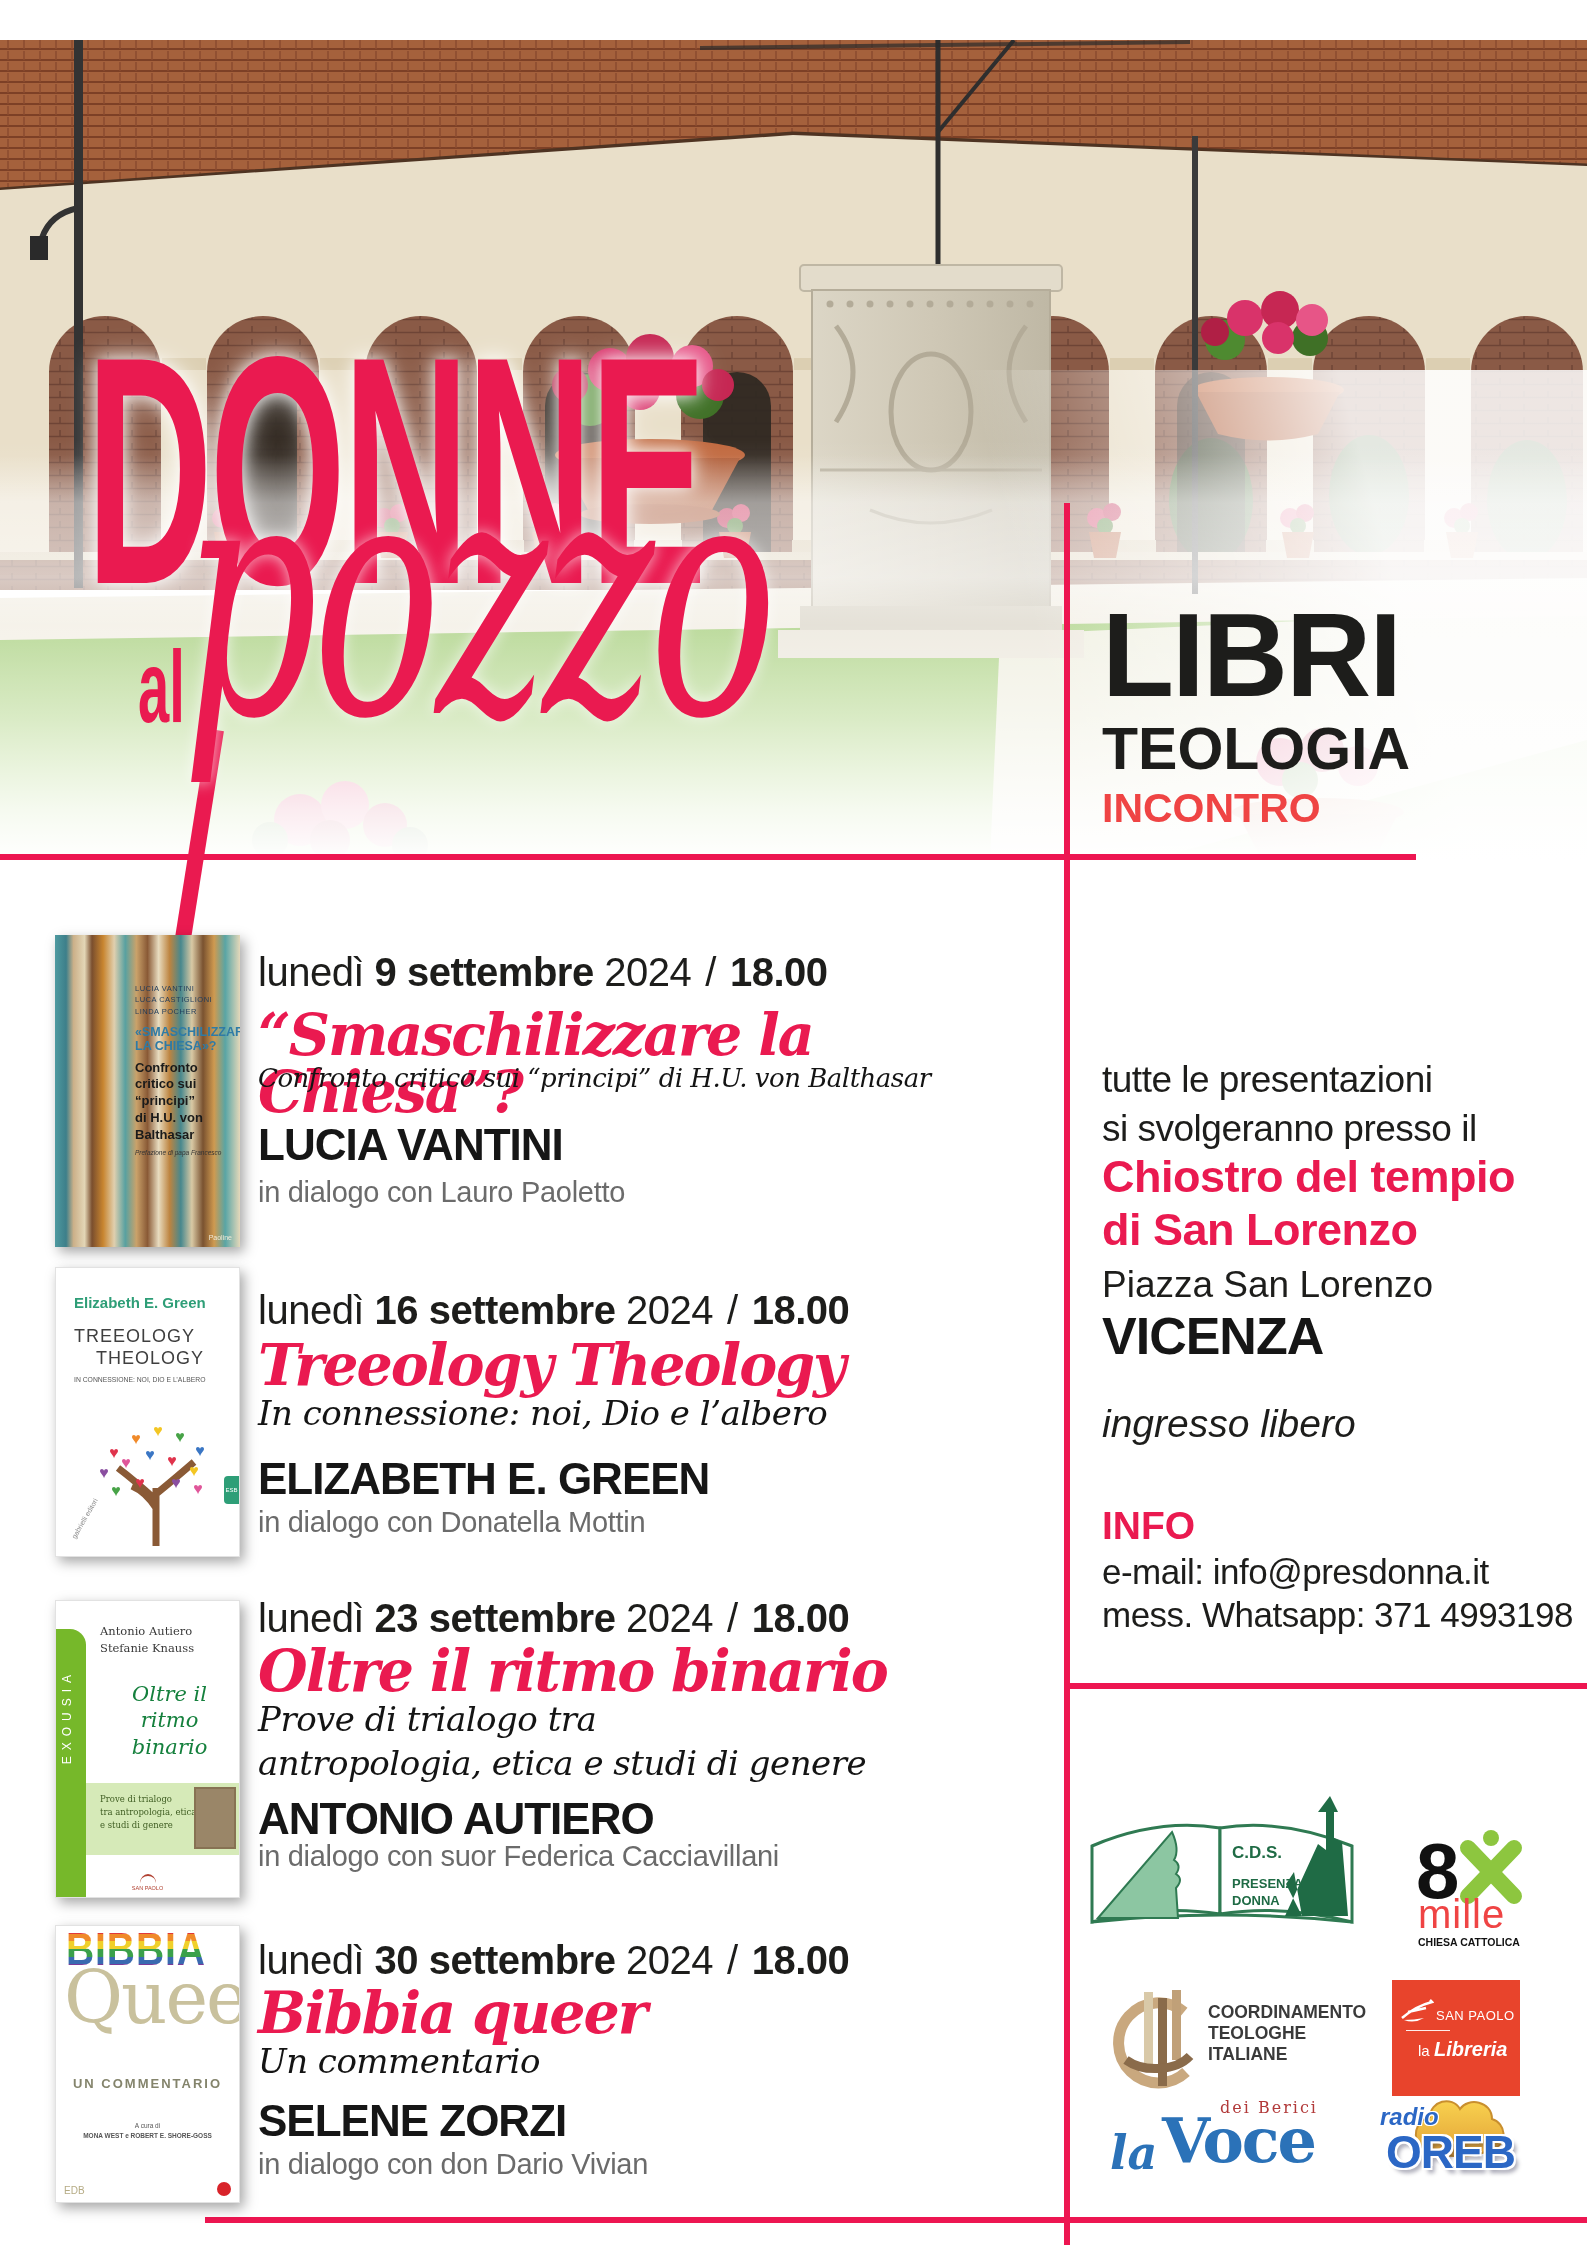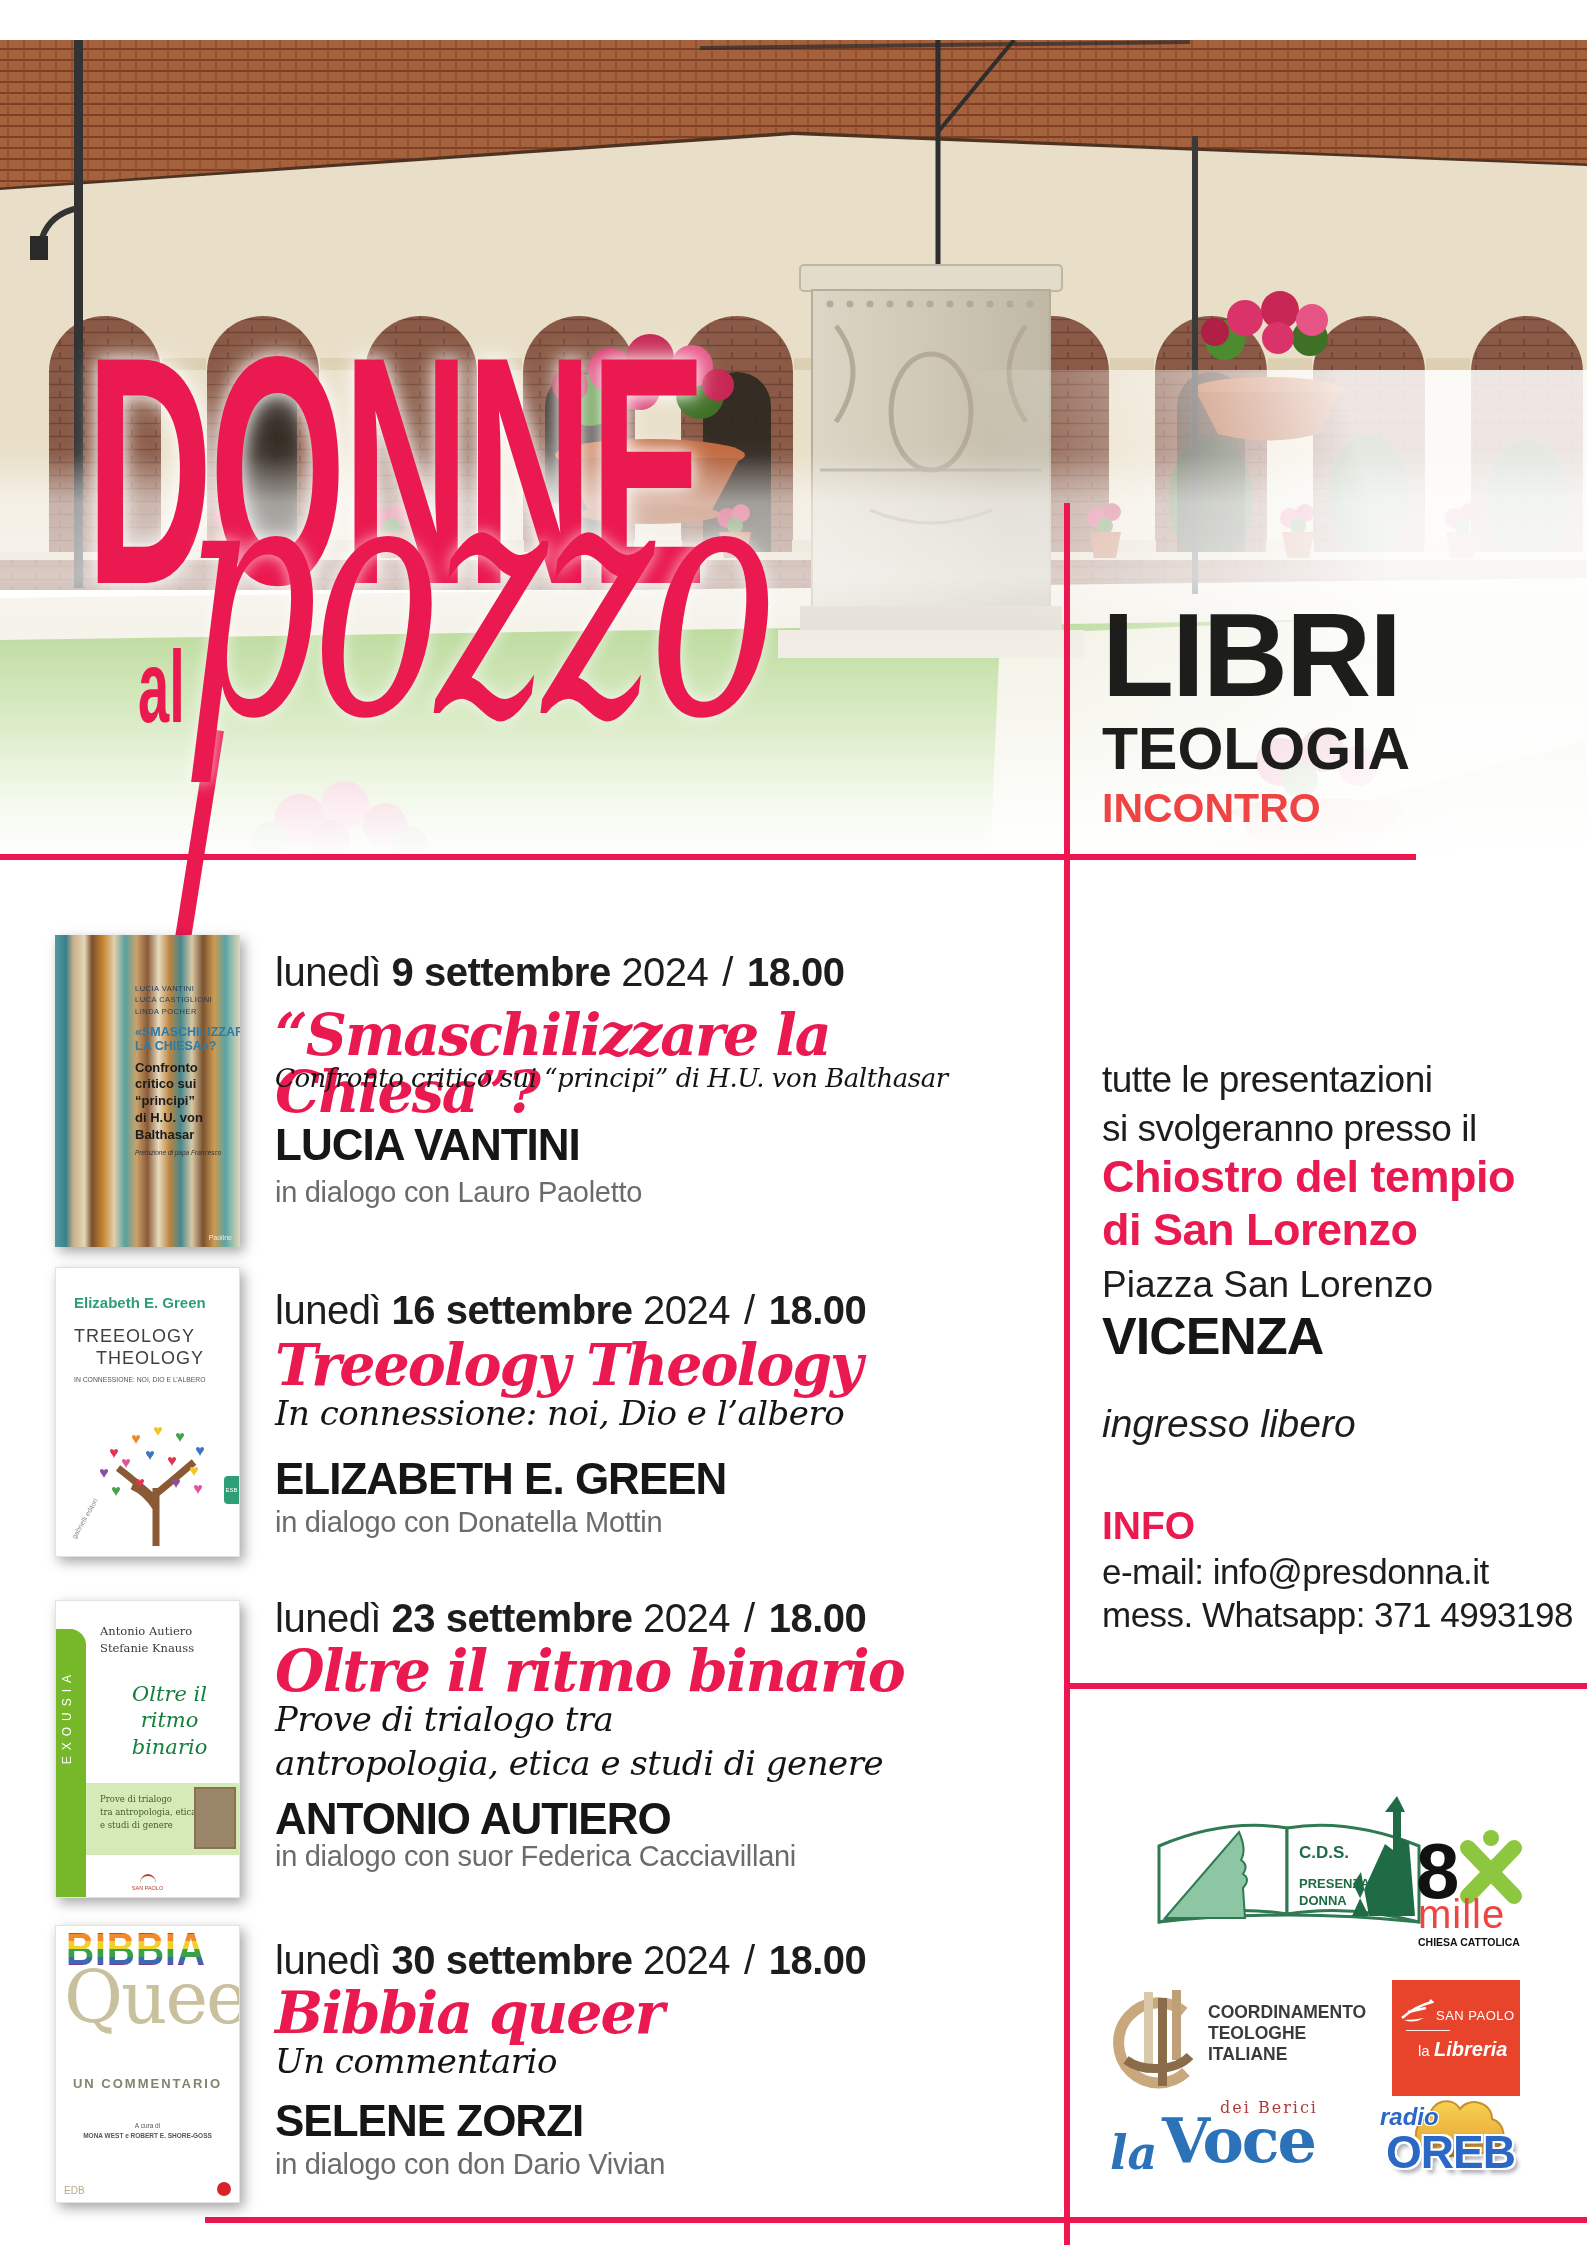--- a/index.html
+++ b/index.html
@@ -34,21 +34,21 @@
   .hline1{left:0;top:814px;width:1416px;height:6px;background:#ED1651;}
   .hline2{left:1064px;top:1643px;width:523px;height:6px;background:#ED1651;}
   .hline3{left:205px;top:2177px;width:1382px;height:6px;background:#ED1651;}
 
   
   .libri{left:1102px;top:556px;font-size:118px;font-weight:800;line-height:1;letter-spacing:-2px;color:#1d1d1b;}
   .teologia{left:1102px;top:680px;font-size:59px;font-weight:800;line-height:1;color:#1d1d1b;}
   .incontro{left:1102px;top:748px;font-size:41px;font-weight:800;line-height:1;color:#ef4444;}
 
   
-  .ev{left:275px;width:785px;}
+  .ev{left:258px;width:785px;}
   .ev-date{font-size:40px;letter-spacing:-.5px;color:#1d1d1b;}
   .ev-date b{font-weight:800;}
   .ev-date .sep{margin:0 14px;}
   .ev-title{font:italic 700 57px "DejaVu Serif",serif;line-height:1;letter-spacing:-2px;color:#EA1A50;}
   .ev-sub{font:italic 400 34px "DejaVu Serif",serif;line-height:1.28;color:#141414;letter-spacing:-.5px;}
   .ev-sub.small{font-size:26px;}
   .ev-speaker{font-size:44px;font-weight:800;letter-spacing:-1px;color:#161616;}
   .ev-dialog{font-size:29px;color:#6b6b6b;letter-spacing:-.3px;}
 
   
@@ -99,21 +99,21 @@
          background:linear-gradient(180deg,#e03a3a 0 17%,#f08a2a 17% 33%,#f0d02a 33% 50%,#3aa04a 50% 67%,#3a6ab0 67% 83%,#7a3a9a 83% 100%);
          -webkit-background-clip:text;background-clip:text;color:transparent;}
   .b4-t2{position:absolute;left:8px;top:36px;font:400 72px "DejaVu Serif",serif;letter-spacing:-2px;color:#C9C19D;line-height:1;}
   .b4-sub{position:absolute;left:0;right:0;top:150px;text-align:center;font-size:13px;font-weight:700;letter-spacing:2px;color:#84846c;}
   .b4-cred1{position:absolute;left:0;right:0;top:196px;text-align:center;font-size:6.5px;color:#555;}
   .b4-cred2{position:absolute;left:0;right:0;top:206px;text-align:center;font-size:6.5px;font-weight:700;color:#555;}
   .b4-pub{position:absolute;left:8px;bottom:6px;font-size:10px;color:#b5ab84;}
   .b4-mark{position:absolute;right:8px;bottom:6px;width:14px;height:14px;border-radius:50%;background:#D8232A;}
 
   
-  .logo-cds{left:1147px;top:1752px;width:285px;height:168px;}
+  .logo-cds{left:1080px;top:1752px;width:285px;height:168px;}
   .logo-8x{left:1416px;top:1798px;width:125px;height:118px;}
   .x8-row{position:relative;height:64px;}
   .x8-eight{position:absolute;left:0;top:-6px;font-size:78px;line-height:1;font-weight:700;color:#111;}
   .x8-mille{position:absolute;left:2px;top:56px;font-size:40px;line-height:1;font-weight:500;letter-spacing:1px;color:#ef4444;}
   .x8-sub{position:absolute;left:2px;top:98px;font-size:10.5px;font-weight:700;color:#111;}
   .logo-cti{left:1106px;top:1950px;width:98px;height:104px;}
   .cti-text{left:1208px;top:1962px;font-size:17.5px;font-weight:800;line-height:1.2;color:#3a3a3a;}
   .logo-sp{left:1392px;top:1940px;width:128px;height:116px;background:#E8442C;color:#fff;}
   .sp-name{position:absolute;left:44px;top:28px;font-size:13px;letter-spacing:.5px;}
   .sp-line{position:absolute;left:14px;top:50px;width:44px;height:1px;background:#fff;opacity:.9;}

